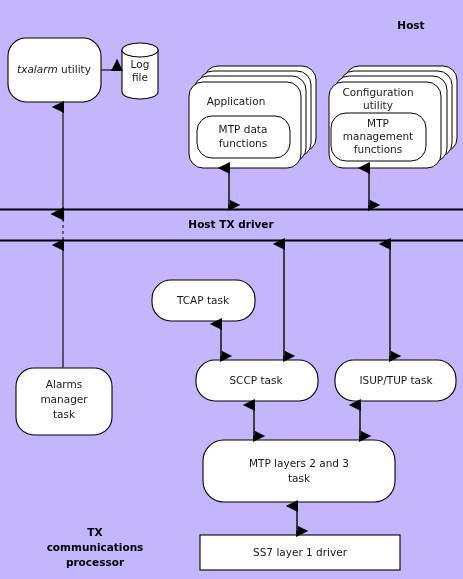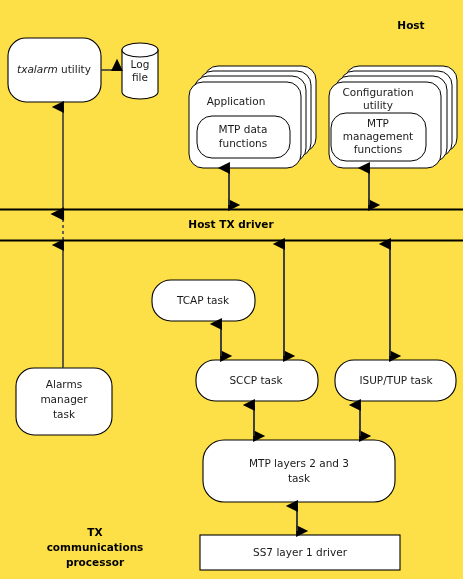--- a/index.html
+++ b/index.html
@@ -4,21 +4,21 @@
 <style>
   html, body {
     margin: 0;
     padding: 0;
     background: #ffffff;
   }
   #diagram-root {
     position: relative;
     width: 463px;
     height: 579px;
-    background: #fde047;
+    background: #c4b5fd;
     font-family: "DejaVu Sans", sans-serif;
     overflow: hidden;
   }
   svg.layer {
     position: absolute;
     left: 0;
     top: 0;
     width: 463px;
     height: 579px;
   }

